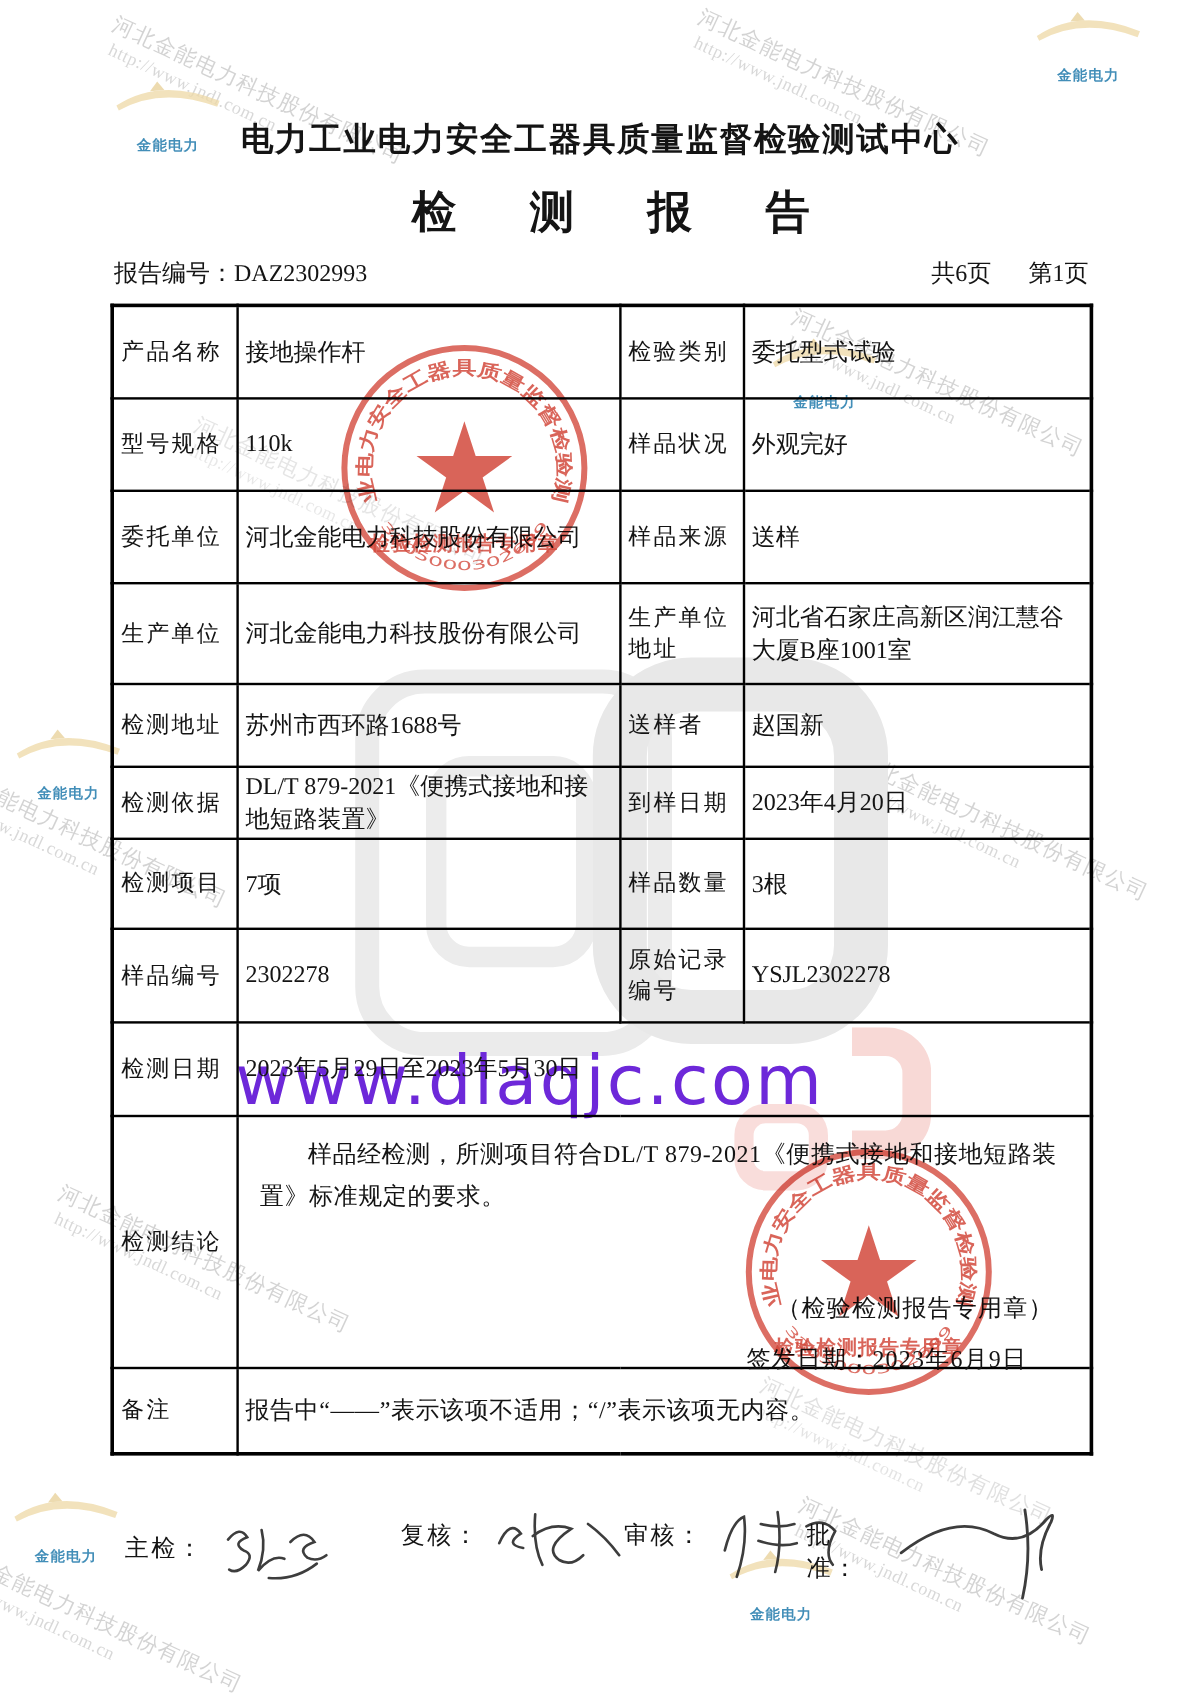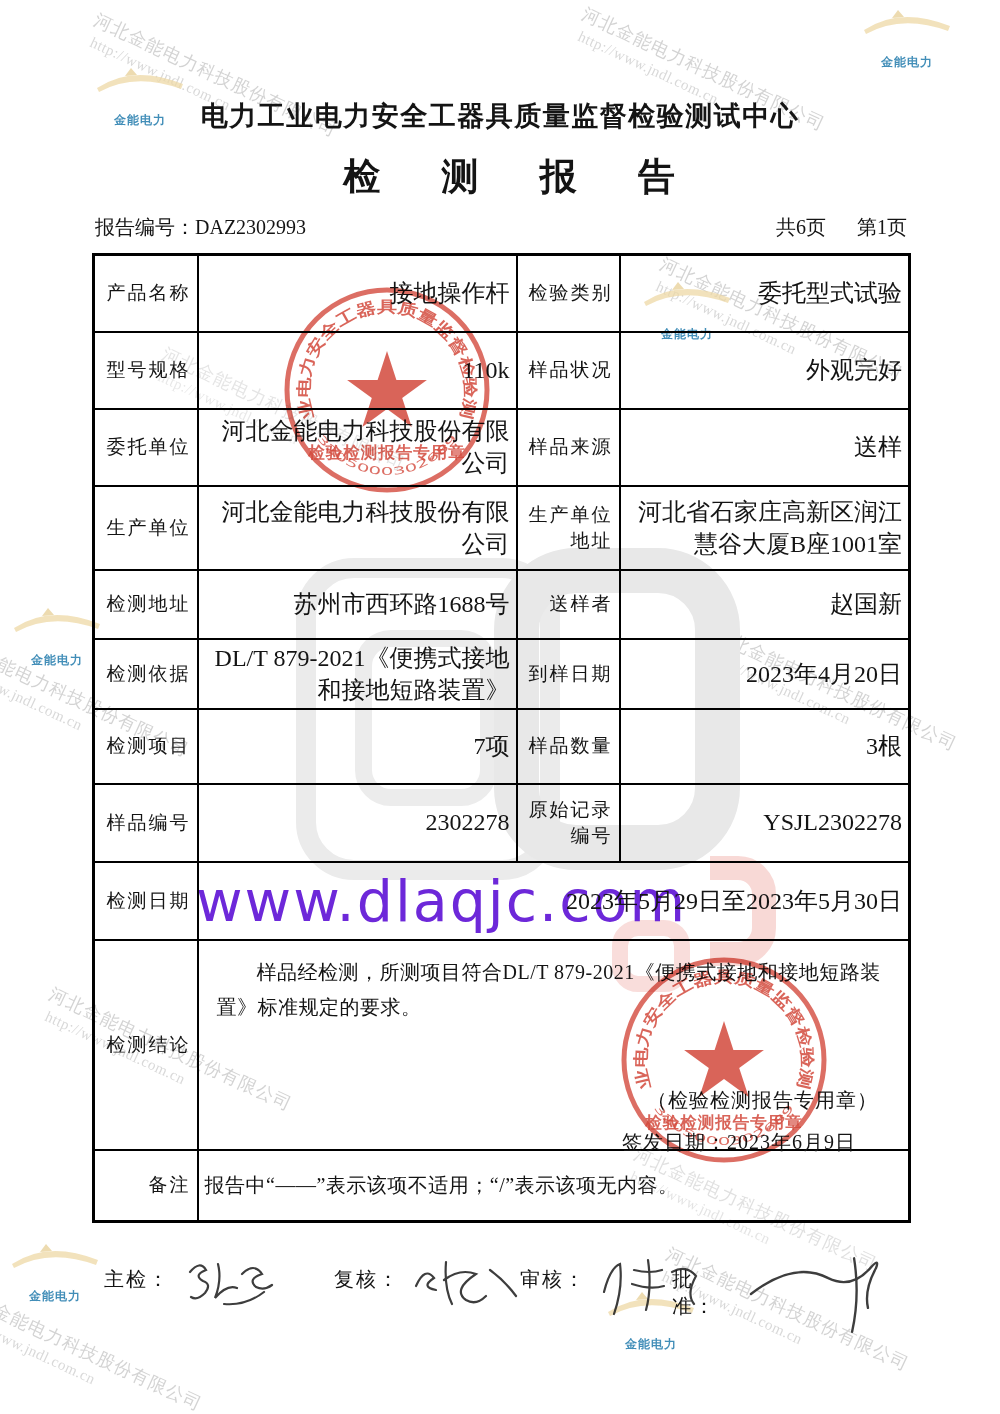--- a/index.html
+++ b/index.html
@@ -32,25 +32,25 @@
   .hdr-org{position:absolute;top:98px;left:0;width:100%;text-align:center;
      font-size:27px;font-weight:bold;letter-spacing:1.5px;z-index:1;}
   .hdr-title{position:absolute;top:152px;left:22px;width:100%;text-align:center;
      font-size:37px;font-weight:bold;letter-spacing:26px;z-index:1;}
   .hdr-meta{position:absolute;top:214px;left:95px;width:812px;display:flex;
      justify-content:space-between;font-size:20px;z-index:1;}
   .hdr-pages span{margin-left:26px;}
   
   .rpt-table{position:absolute;left:92px;top:253px;z-index:1;border-collapse:collapse;
      table-layout:fixed;width:816px;background:transparent;}
-  .rpt-table td{border:2px solid #000;text-align:right;vertical-align:middle;
+  .rpt-table td{border:2px solid #000;text-align:left;vertical-align:middle;
      padding:2px 6px;background:transparent;}
   .rpt-table{border:3px solid #000;}
   td.lbl{font-size:19px;letter-spacing:2px;}
-  td.val{font-size:24px;margin-left:16px;}
+  td.val{font-size:20px;margin-left:16px;}
   td.concl{text-align:left;vertical-align:top;position:relative;padding:14px 20px 0 18px;}
   .concl-text{font-size:20px;line-height:1.75;text-indent:2em;letter-spacing:.5px;}
   .seal-note{position:absolute;right:30px;top:146px;font-size:20px;letter-spacing:1px;}
   .issue-date{position:absolute;right:52px;top:188px;font-size:20px;letter-spacing:1px;}
   td.remark-val{text-align:left;font-size:20px;letter-spacing:.5px;}
   
   .stamp{position:absolute;z-index:3;mix-blend-mode:multiply;opacity:.92;}
   .stamp-top{left:277px;top:280px;}
   .stamp-bottom{left:614px;top:950px;}
   
@@ -273,21 +273,21 @@
         <textPath href="#arcB" startOffset="50%" text-anchor="middle" textLength="420" lengthAdjust="spacingAndGlyphs">电力工业电力安全工器具质量监督检验测试中心</textPath>
       </text>
       <text x="110" y="178" text-anchor="middle" font-size="16.5" font-weight="bold" fill="#cf3a2c" fill-opacity=".85" letter-spacing="1" font-family="Liberation Serif,DejaVu Serif,serif">检验检测报告专用章</text>
       <text font-size="10.5" fill="#cf3a2c" fill-opacity=".8" font-family="DejaVu Sans,sans-serif">
         <textPath href="#numB" startOffset="50%" text-anchor="middle" textLength="165" lengthAdjust="spacingAndGlyphs">3205000302689</textPath>
       </text>
     </svg>
   </div>
 
   <div class="footer">
-    <div class="sig-group" style="left:12px;top:0;">
+    <div class="sig-group" style="left:12px;top:11px;">
       <span class="sig-label">主检：</span>
       <svg class="sig-svg" width="110" height="64" viewBox="0 0 110 64">
         <g fill="none" stroke="#1c1c1c" stroke-width="2.2" stroke-linecap="round" opacity=".85">
           <path d="M14,20 q10,-12 16,-2 q-13,5 -3,11 q9,3 2,12 q-8,8 -14,4"></path>
           <path d="M42,12 q4,16 -3,34 q12,-14 22,-10"></path>
           <path d="M66,22 q12,-12 20,0 q-15,5 -6,13 q8,4 16,-2"></path>
           <path d="M88,40 q-18,14 -40,12"></path>
         </g>
       </svg>
     </div>

